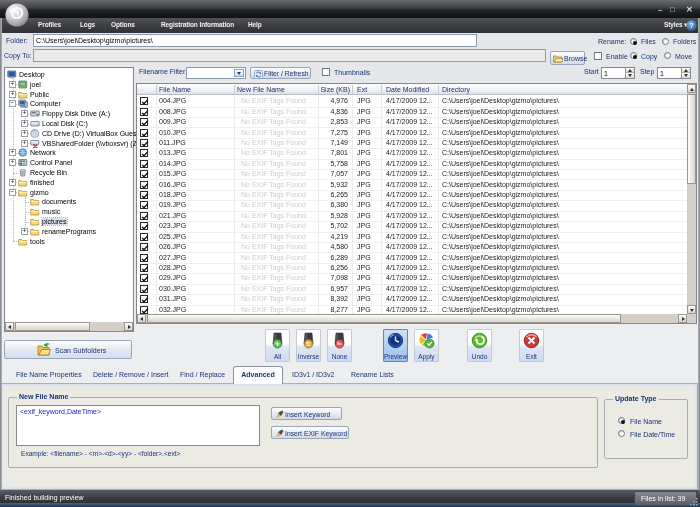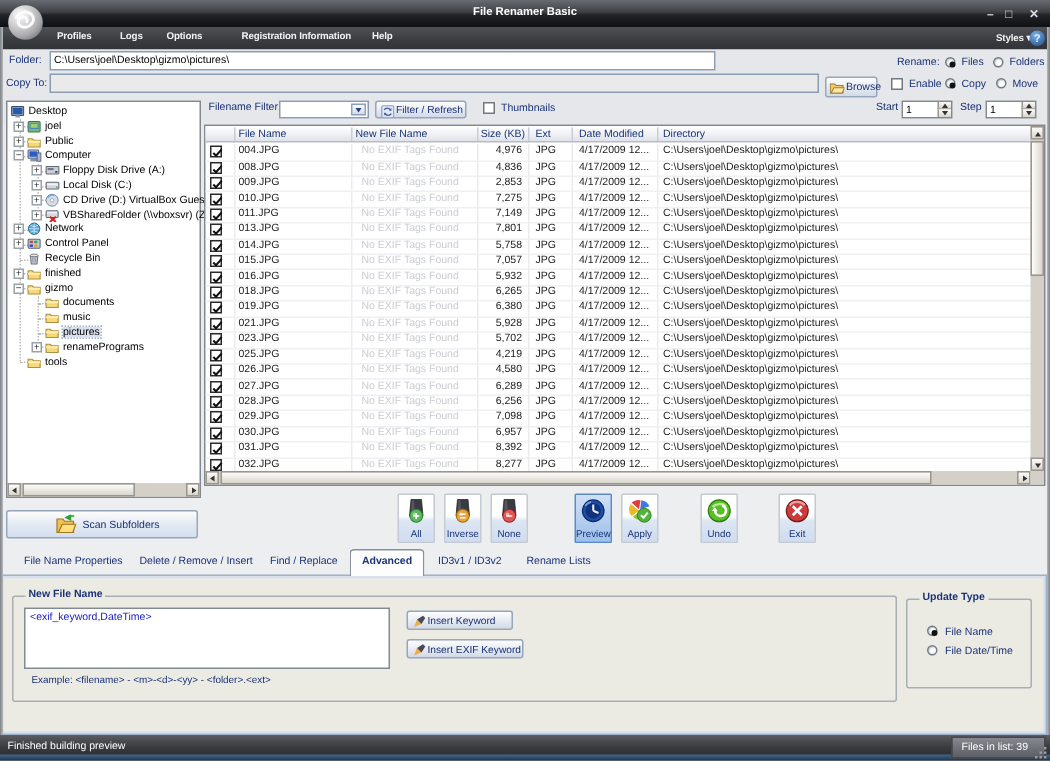--- a/index.html
+++ b/index.html
@@ -65,21 +65,20 @@
 .spin .dn { bottom:0; }
 .arr { position:absolute; width:0; height:0; }
 
 #statusbar { left:0; top:490px; width:700px; height:17px;
   background:linear-gradient(#5a5d62, #3a3c40 45%, #26282b); }
 </style>
 </head>
 <body>
 <div id="win">
   <div class="abs" id="titlebar"></div>
-  <div class="abs" id="title">File Renamer Basic</div>
   <div class="abs winbtn" style="left:658px;">–</div>
   <div class="abs winbtn" style="left:670px;">□</div>
   <div class="abs winbtn" style="left:686px;">✕</div>
   <div class="abs" id="menubar"></div>
   <div class="abs" style="left:2px; top:33px; width:696px; height:50px; background:#e5e7eb;"></div>
   <div class="abs menuitem" style="left:38px;">Profiles</div>
   <div class="abs menuitem" style="left:80px;">Logs</div>
   <div class="abs menuitem" style="left:111px;">Options</div>
   <div class="abs menuitem" style="left:161px;">Registration Information</div>
   <div class="abs menuitem" style="left:248px;">Help</div>

